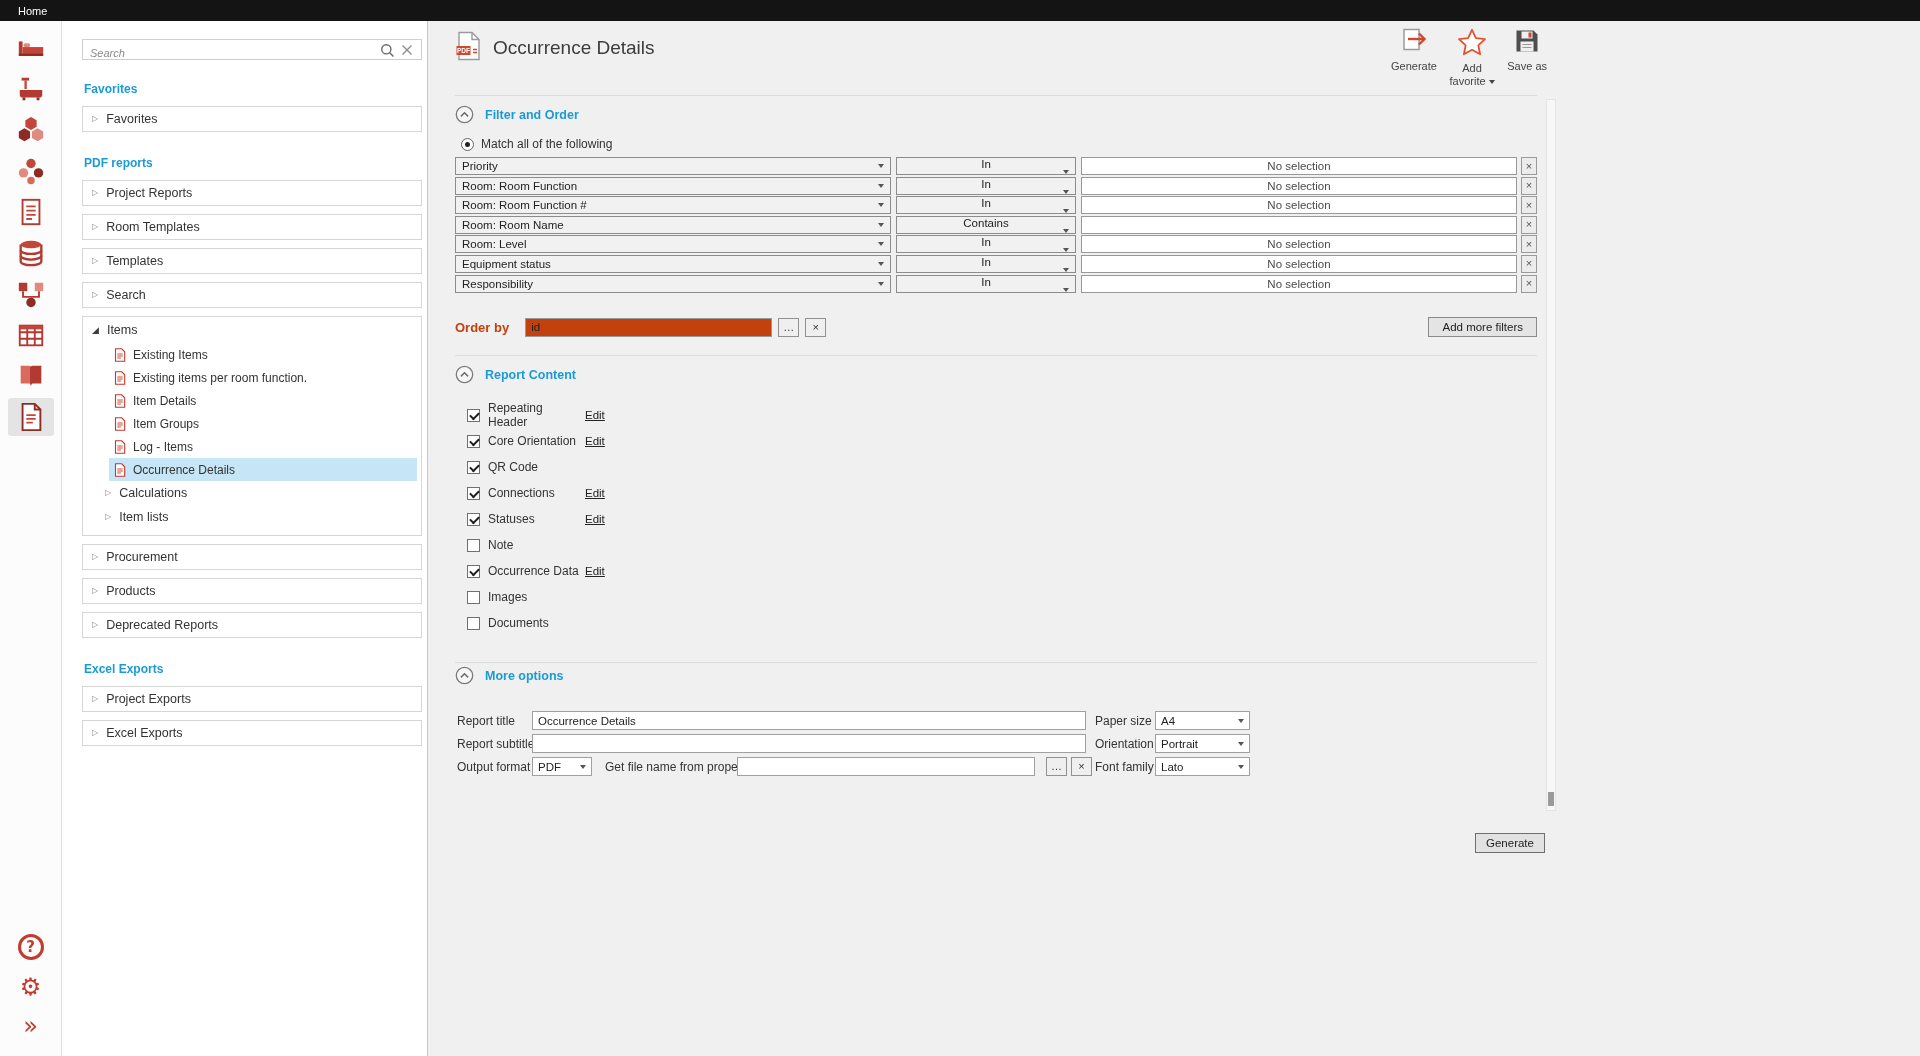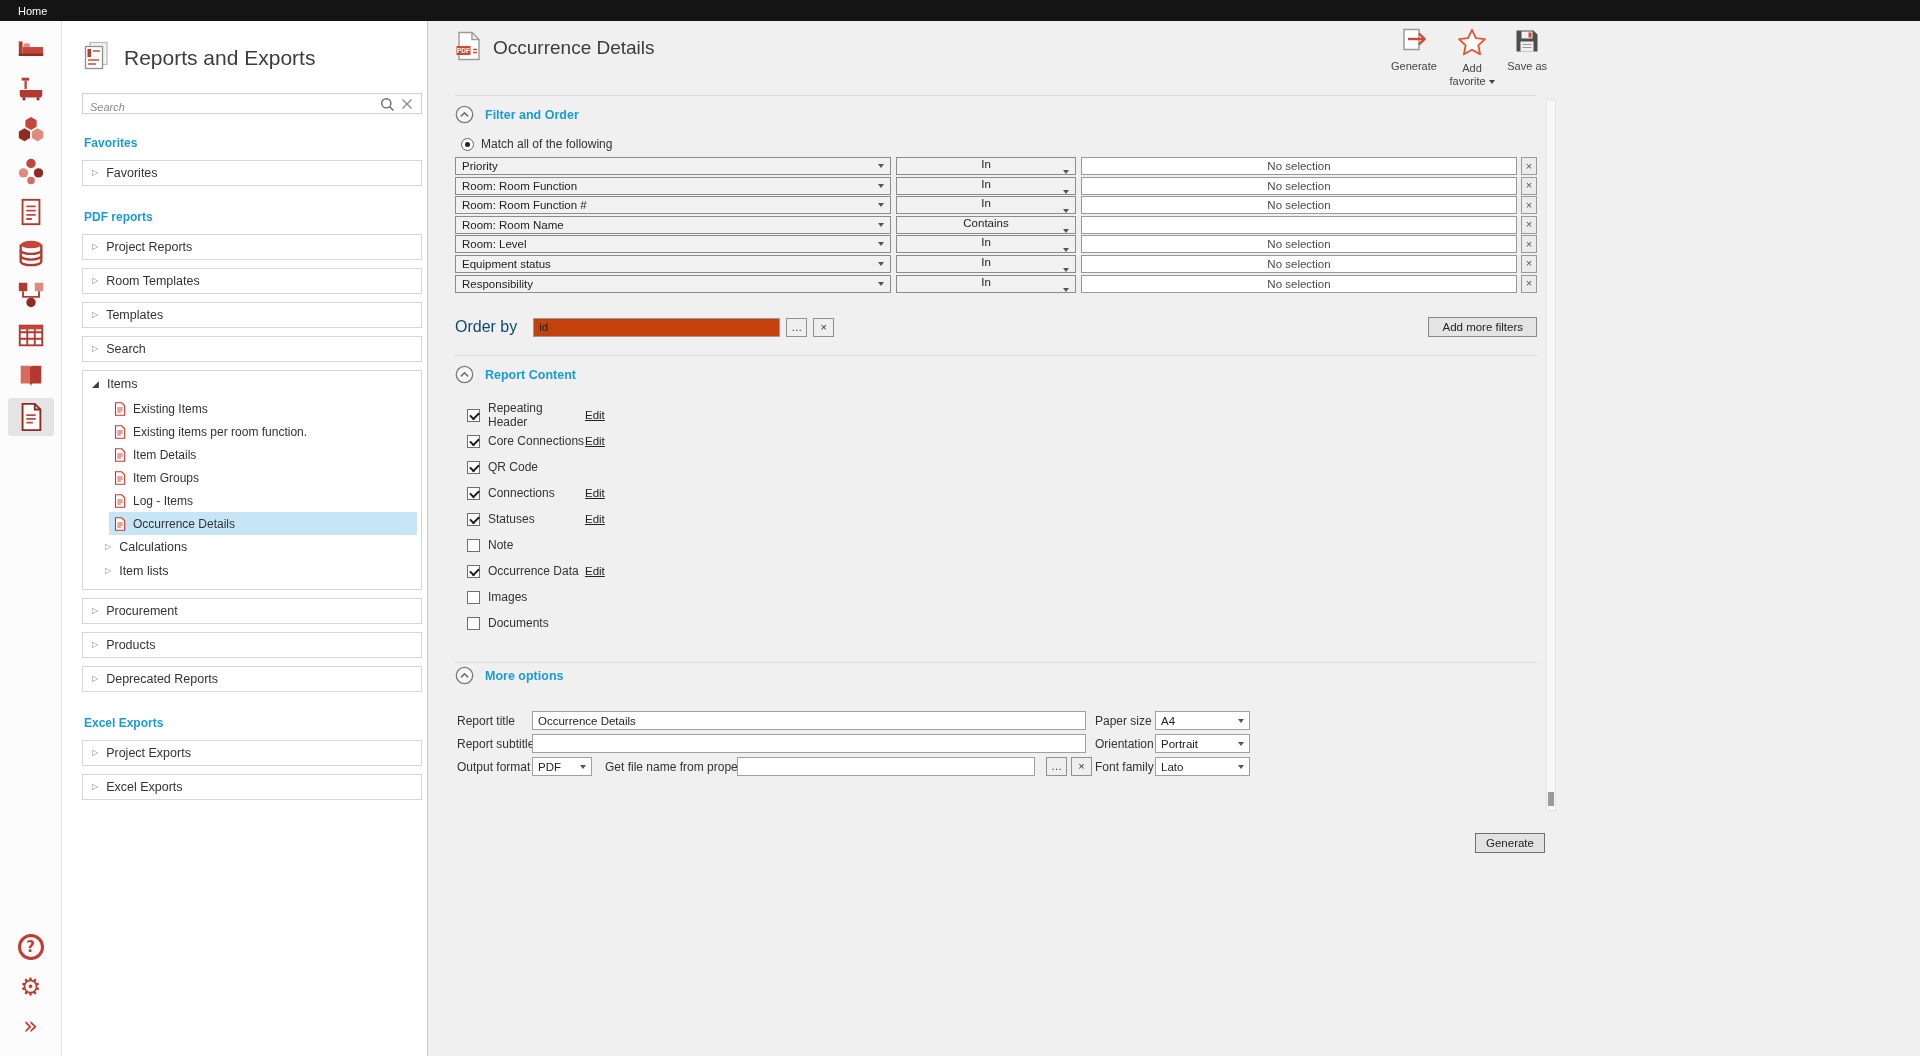--- a/index.html
+++ b/index.html
@@ -63,21 +63,21 @@
   .combo{background:#f1f1f1;border:1px solid #8c8c8c;display:flex;align-items:center;padding:0 6px;font-size:11.5px;color:#222;cursor:pointer;}
   .combo.field{width:436px;}
   .combo.op{width:180px;margin-left:5px;flex-direction:column;}
   .combo-text{overflow:hidden;white-space:nowrap;}
   .chev{margin-left:auto;width:0;height:0;border-left:3.5px solid transparent;border-right:3.5px solid transparent;border-top:4px solid #555;}
   .value-box{width:436px;margin-left:5px;background:#fff;border:1px solid #999;display:flex;align-items:center;justify-content:center;font-size:11.5px;color:#4a4a4a;cursor:pointer;}
   .value-input{width:436px;margin-left:5px;background:#fff;border:1px solid #999;font-size:11.5px;padding:0 5px;font-family:inherit;color:#222;}
   .xbtn{width:16px;height:18px;margin-left:4px;background:#ececec;border:1px solid #9a9a9a;font-size:11px;color:#555;display:flex;align-items:center;justify-content:center;cursor:pointer;padding:0;line-height:1;}
 
   .order-row{position:absolute;left:27px;top:296px;width:1082px;display:flex;align-items:center;}
-  .f-lab{font-size:16px;color:#0c4a6e;}
+  .f-lab{font-size:13px;color:#c2410c;font-weight:bold;}
   .order-input{width:247px;height:19px;margin-left:16px;border:1px solid #999;background:#c2410c;font-size:11.5px;padding:0 5px;font-family:inherit;color:#222;}
   .small-btn{width:21px;height:19px;margin-left:6px;background:#efefef;border:1px solid #919191;font-size:11px;color:#333;cursor:pointer;padding:0;line-height:1;font-family:inherit;}
   .amf-btn{margin-left:auto;height:20px;padding:0 13px;background:#e4e4e4;border:1px solid #8a8a8a;font-size:11.5px;color:#222;cursor:pointer;font-family:inherit;}
 
   .content-list{position:absolute;left:39px;top:381px;}
   .content-row{display:flex;align-items:center;height:26px;position:relative;}
   .checkbox{width:13px;height:13px;border:1px solid #707070;background:#fff;position:relative;cursor:pointer;flex-shrink:0;}
   .checkbox.checked::after{content:"";position:absolute;left:2px;top:2.5px;width:7px;height:4px;border-left:2px solid #1d1d1d;border-bottom:2px solid #1d1d1d;transform:rotate(-45deg);}
   .cb-label{margin-left:8px;font-size:12px;color:#333;width:97px;}
   .edit-link{font-size:11.5px;color:#222;text-decoration:underline;cursor:pointer;}
@@ -178,31 +178,20 @@
         </div>
       </div>
     <div id="moduleBottom">
         <div class="bottom-glyph circled">?</div>
         <div class="bottom-glyph">⚙</div>
         <div class="bottom-glyph">»</div>
       </div>
   </nav>
 
   <aside class="left-panel">
-    <div class="panel-header">
-      <span>
-        <svg width="26" height="30" viewBox="0 0 26 30">
-            <rect x="6" y="1.5" width="17" height="22" fill="#f2f2f2" stroke="#bdbdbd" stroke-width="1.3"></rect>
-            <rect x="1.5" y="5.5" width="17" height="22" fill="#fff" stroke="#8f8f8f" stroke-width="1.3"></rect>
-            <rect x="3.5" y="8" width="3.5" height="8" fill="#c0392b"></rect>
-            <path d="M9 10h7M4 19h11M4 23h8" stroke="#cc4b3b" stroke-width="1.5"></path>
-          </svg>
-      </span>
-      <h1>Reports and Exports</h1>
-    </div>
     <div class="search-box">
       <input placeholder="Search" style="">
       <span class="sicon">
         <svg width="15" height="15" viewBox="0 0 15 15">
             <circle cx="6.3" cy="6.3" r="4.6" fill="none" stroke="#6b6b6b" stroke-width="1.4"></circle>
             <path d="M9.8 9.8l3.6 3.6" stroke="#6b6b6b" stroke-width="1.4"></path>
           </svg>
       </span>
       <span class="sicon">
         <svg width="12" height="12" viewBox="0 0 12 12">
@@ -506,21 +495,21 @@
       <span class="sec-title">Report Content</span>
     </div>
     <div id="contentList" class="content-list">
         <div class="content-row">
           <span class="checkbox checked"></span>
           <span class="cb-label">Repeating Header</span>
           <a class="edit-link">Edit</a>
         </div>
         <div class="content-row">
           <span class="checkbox checked"></span>
-          <span class="cb-label">Core Connections</span>
+          <span class="cb-label">Core Orientation</span>
           <a class="edit-link">Edit</a>
         </div>
         <div class="content-row">
           <span class="checkbox checked"></span>
           <span class="cb-label">QR Code</span>
         </div>
         <div class="content-row">
           <span class="checkbox checked"></span>
           <span class="cb-label">Connections</span>
           <a class="edit-link">Edit</a>

